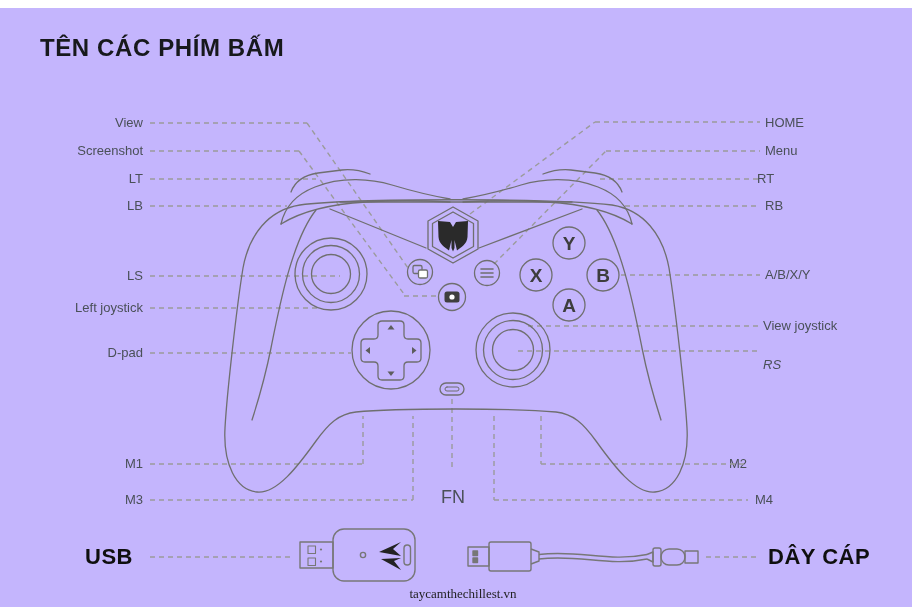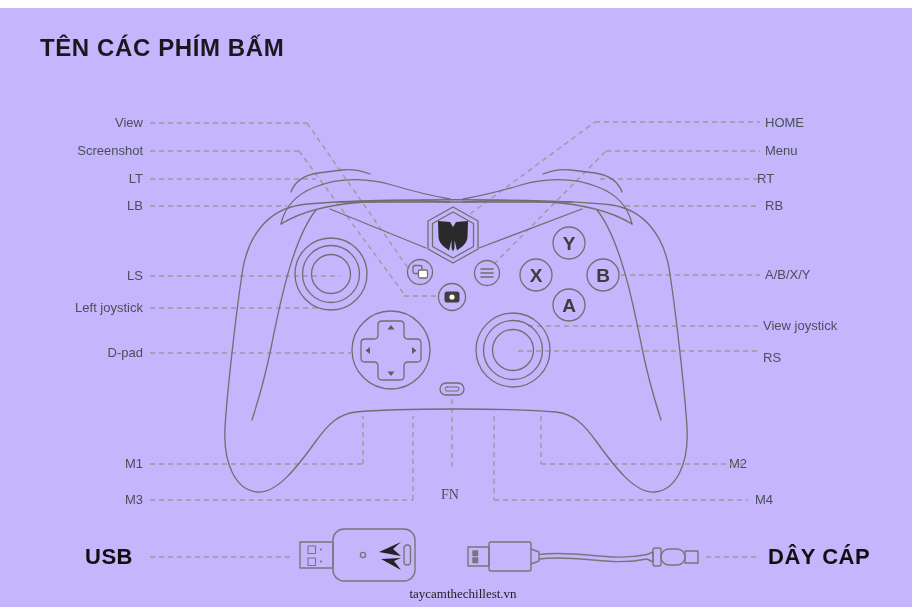--- a/index.html
+++ b/index.html
@@ -11,21 +11,21 @@
   .title{
     position:absolute;left:40px;top:26px;font-size:24px;font-weight:bold;
     letter-spacing:.6px;color:#17191c;
   }
   .callout{
     position:absolute;font-size:13px;color:#4a5058;line-height:20px;white-space:nowrap;
   }
   .callout.right-col{text-align:left;}
   .callout.left-col{text-align:right;}
   .callout.big{font-size:22px;font-weight:bold;color:#0f0f0f;letter-spacing:.5px;line-height:26px;}
-  .fn-label{position:absolute;font-size:14px;color:#4a5058;font-family:Liberation Serif, serif;}
+  .fn-label{position:absolute;font-size:18px;color:#4a5058;}
   .footer{
     position:absolute;left:310px;width:306px;top:578px;text-align:center;
     font-family:"Liberation Serif", serif;font-size:13px;color:#1f1f1f;
   }
   .brand{position:absolute;left:849px;top:11px;width:56px;height:56px;}
   svg{position:absolute;left:0;top:0;}
   .diagram-svg{z-index:1;}
 </style>
 </head>
 <body>
@@ -209,21 +209,21 @@
   <div class="callout left-col" style="top:446px;right:769px;">M1</div>
   <div class="callout left-col" style="top:482px;right:769px;">M3</div>
   <div class="callout left-col big" style="top:536px;right:779px;">USB</div>
 
   <div class="callout right-col" style="top:105px;left:765px;">HOME</div>
   <div class="callout right-col" style="top:133px;left:765px;">Menu</div>
   <div class="callout right-col" style="top:161px;left:757px;">RT</div>
   <div class="callout right-col" style="top:188px;left:765px;">RB</div>
   <div class="callout right-col" style="top:257px;left:765px;">A/B/X/Y</div>
   <div class="callout right-col" style="top:308px;left:763px;">View joystick</div>
-  <div class="callout right-col" style="top:340px;left:763px;">RS</div>
+  <div class="callout right-col" style="top:347px;left:763px;font-style:italic;">RS</div>
   <div class="callout right-col" style="top:446px;left:729px;">M2</div>
   <div class="callout right-col" style="top:482px;left:755px;">M4</div>
   <div class="callout right-col big" style="top:536px;left:768px;">DÂY CÁP</div>
 
   <div class="fn-label" style="left:441px;top:479px;">FN</div>
 
   <div class="footer">taycamthechillest.vn</div>
 
 </div>
 

